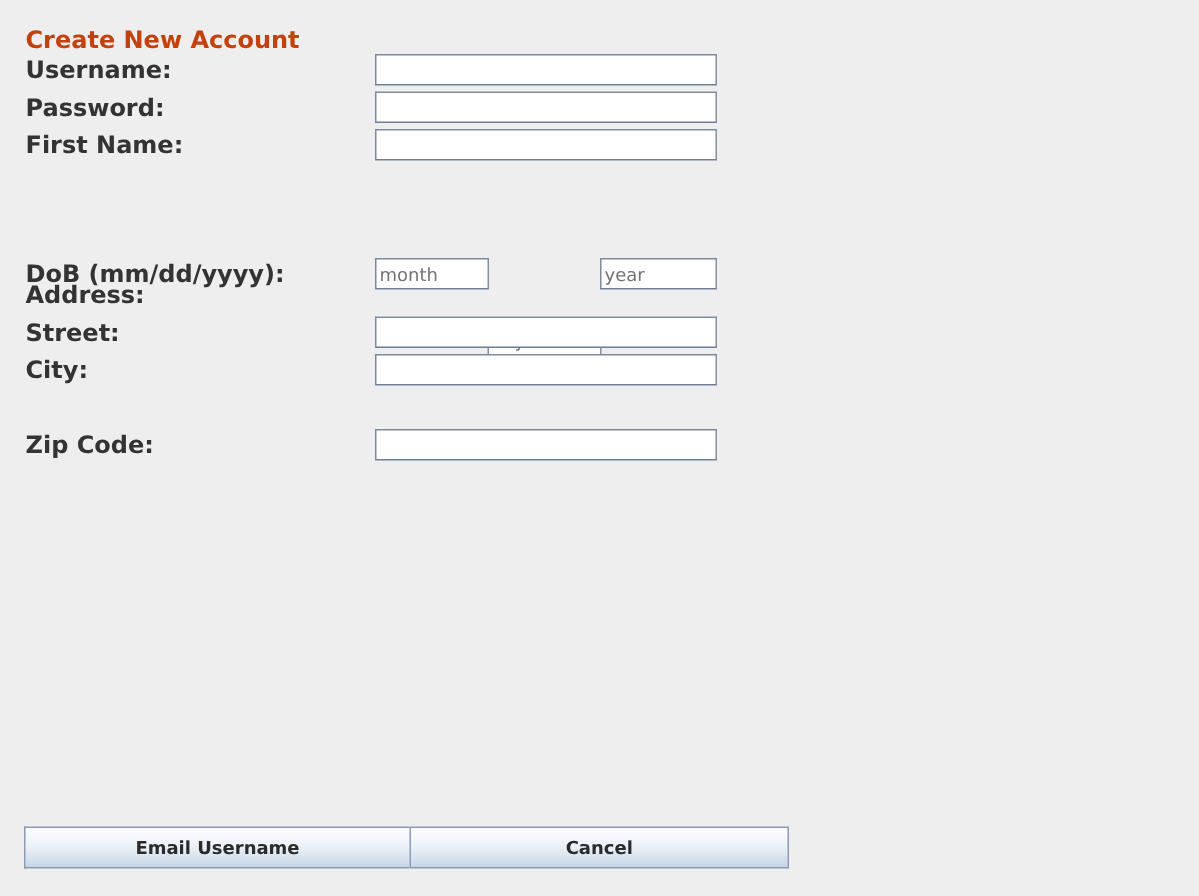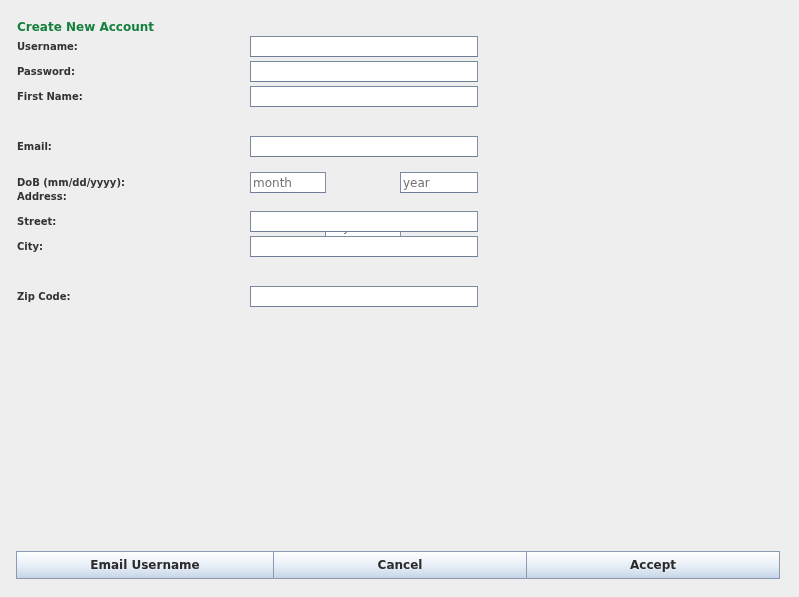--- a/index.html
+++ b/index.html
@@ -40,36 +40,36 @@
     width: 799px;
     height: 25px;
   }
 
   .row-label {
     position: absolute;
     left: 17px;
     top: 0;
     height: 25px;
     line-height: 25px;
-    font-size: 10px;
+    font-size: 16px;
     font-weight: bold;
     color: #333333;
     white-space: nowrap;
     letter-spacing: 0px;
   }
 
   .panel-title {
     position: absolute;
     left: 17px;
     top: 19px;
     height: 16px;
     line-height: 16px;
-    font-size: 12px;
+    font-size: 16px;
     font-weight: bold;
-    color: #15803d;
+    color: #c2410c;
     white-space: nowrap;
   }
 
   
   .text-field {
     position: absolute;
     left: 250px;
     width: 228px;
     height: 21px;
     box-sizing: border-box;
@@ -171,24 +171,20 @@
       <span class="row-label">Password:</span>
       <input class="text-field" style="top: 2px;" type="text" value="">
     </div>
 
     <div class="form-row" style="top:84px;">
       <span class="row-label">First Name:</span>
       <input class="text-field" style="top: 2px;" type="text" value="">
     </div>
 
 
-    <div class="form-row" style="top:134px;">
-      <span class="row-label">Email:</span>
-      <input class="text-field" style="top: 2px;" type="text" value="">
-    </div>
 
     <div class="form-row" style="top:170px;">
       <span class="row-label">DoB (mm/dd/yyyy):</span>
       <input id="dob-month-field" class="dob-field" style="top: 2px;" type="text" value="month">
       <input id="dob-day-field" class="dob-field" style="top: 2px; margin-top: 44px;" type="text" value="day">
       <input id="dob-year-field" class="dob-field" style="top: 2px;" type="text" value="year">
     </div>
 
     <div class="form-row" style="top:184px;padding-left:12px;">
       <span class="row-label">Address:</span>
@@ -208,16 +204,15 @@
     <div class="form-row" style="top:284px;">
       <span class="row-label">Zip Code:</span>
       <input class="text-field" style="top: 2px;" type="text" value="">
     </div>
 
   </div>
 
   <div id="button-bar">
     <button id="check-username-button" class="bar-button">Email Username</button>
     <button id="cancel-button" class="bar-button">Cancel</button>
-    <button id="accept-button" class="bar-button">Accept</button>
   </div>
 
 </div>
 
 </body></html>

